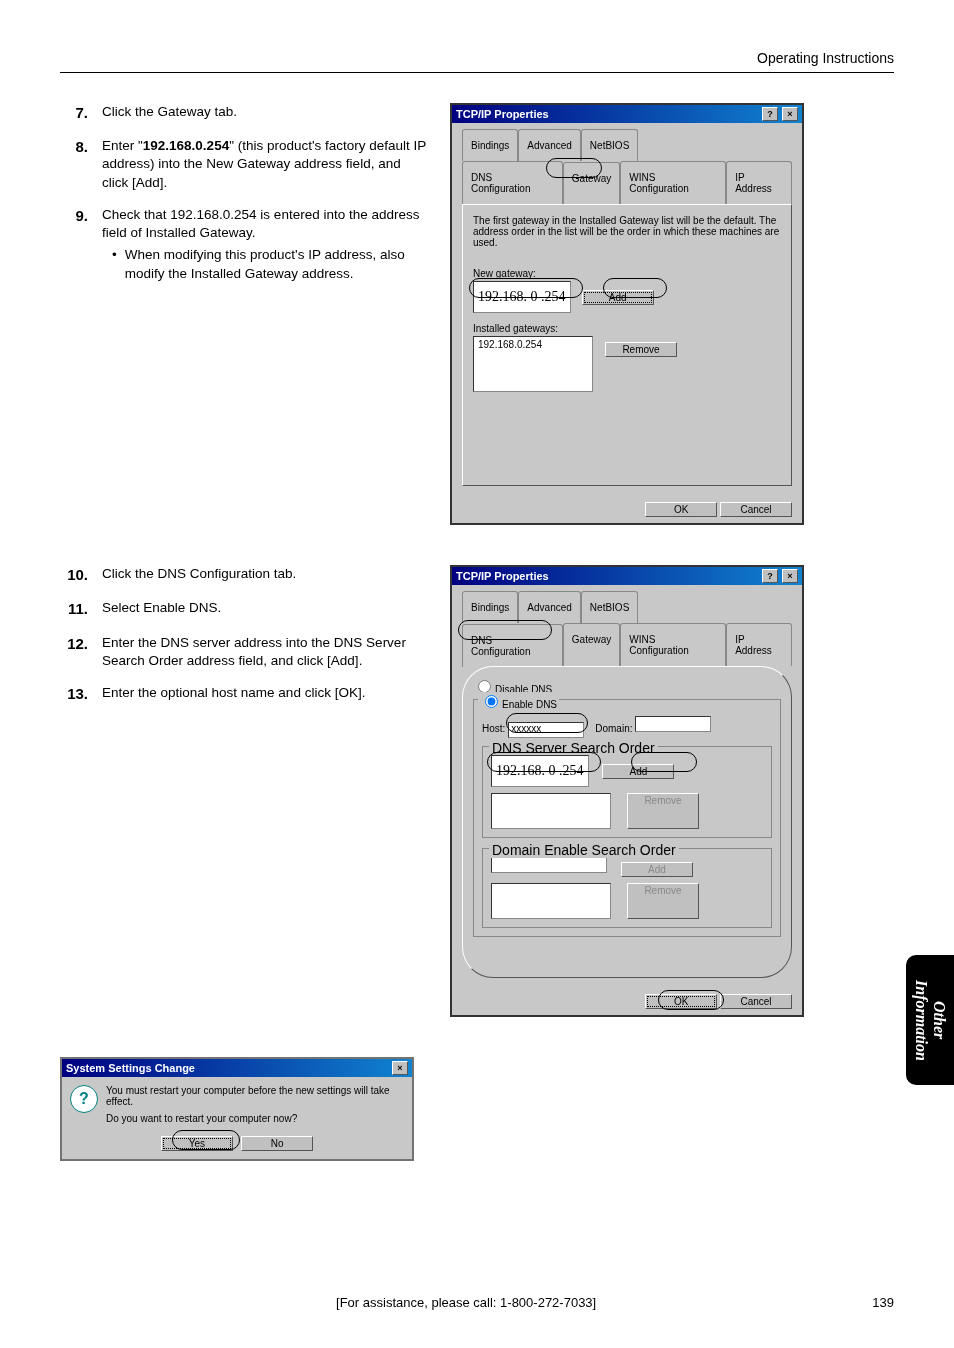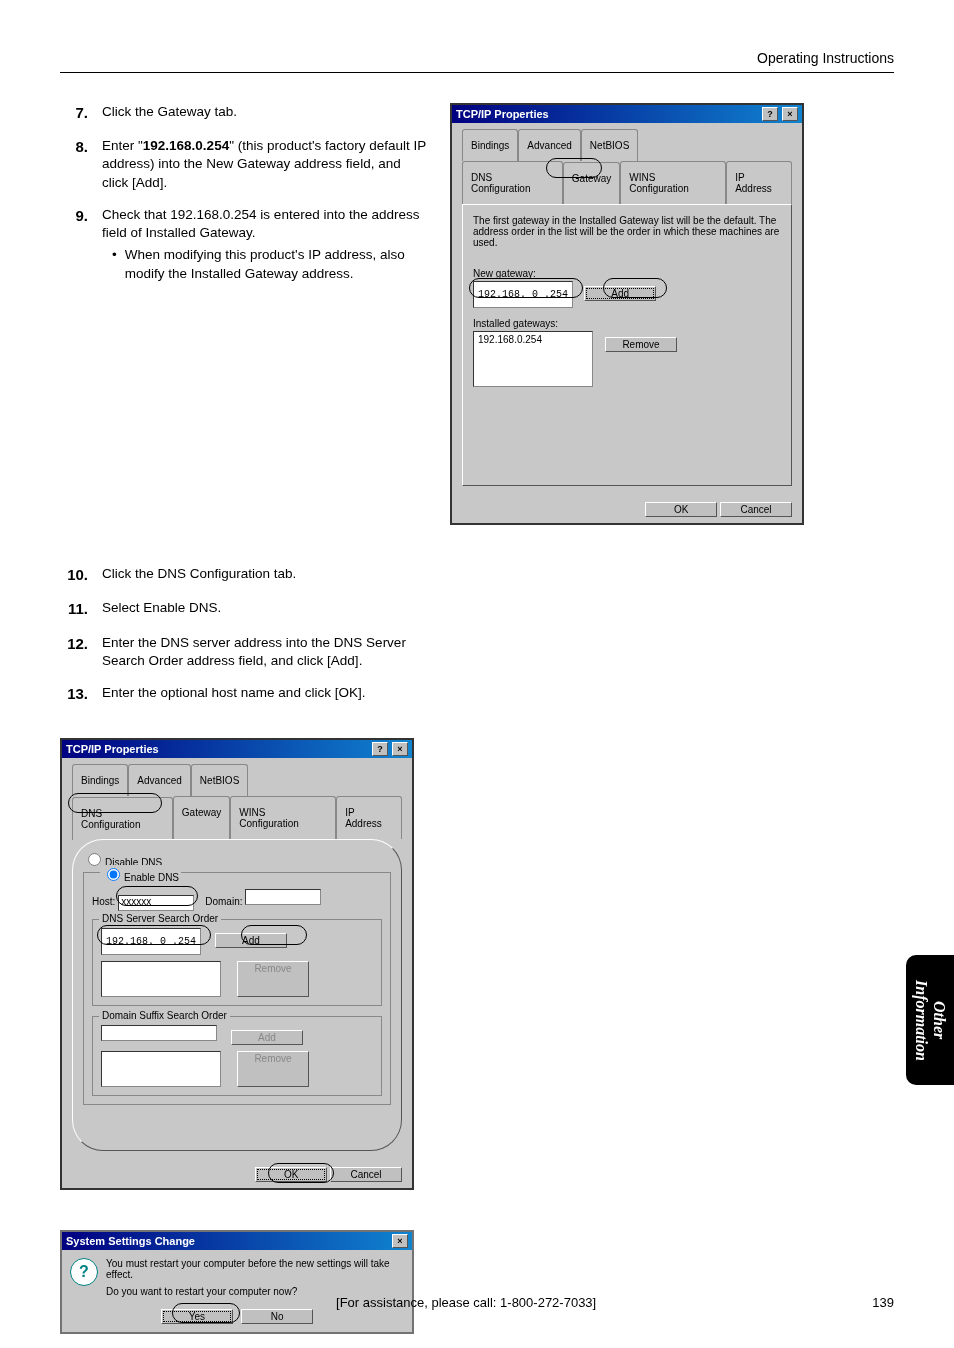--- a/index.html
+++ b/index.html
@@ -141,22 +141,22 @@
     text-align: center;
     display: inline-block;
     font-size: 10px;
   }
   .win-btn.dotted { outline: 1px dotted #000; outline-offset: -3px;}
   .ip-input {
     background: #fff;
     border: 1px inset #888;
     padding: 7px 4px;
     display: inline-block;
-    font-family: Liberation Mono, monospace;
-    font-size: 10px;
+    font-family: Liberation Serif, serif;
+    font-size: 14px;
   }
   .list-box {
     background: #fff;
     border: 1px inset #888;
     padding: 2px 4px;
     width: 110px;
     height: 50px;
     font-size: 10px;
   }
   .btn-row {
@@ -168,21 +168,21 @@
     padding: 8px;
     margin-top: 6px;
     position: relative;
   }
   .fieldset .legend {
     position: absolute;
     top: -7px;
     left: 6px;
     background: #c8c8c8;
     padding: 0 3px;
-    font-size: 10px;
+    font-size: 14px;
   }
   .radio { margin-right: 4px; }
   .sm-input {
     background:#fff;border:1px inset #888;padding:0 2px;width:70px;height:14px;display:inline-block;
   }
   .callout {
     position: absolute;
     border: 1.5px solid #000;
     border-radius: 14px;
     pointer-events: none;
@@ -310,21 +310,21 @@
           </div>
         </div>
         <div class="btn-row">
           <span class="win-btn">OK</span>
           <span class="win-btn">Cancel</span>
         </div>
       </div>
     </div>
   </div>
 
-  <div class="content" style="margin-top:10px;flex-direction:column;">
+  <div class="content" style="margin-top:10px;">
     <div class="left-col">
       <div class="step">
         <div class="step-num">10.</div>
         <div class="step-body">Click the DNS Configuration tab.</div>
       </div>
       <div class="step">
         <div class="step-num">11.</div>
         <div class="step-body">Select Enable DNS.</div>
       </div>
       <div class="step">
@@ -355,21 +355,21 @@
           <div class="tab-row2" style="position:relative;">
             <div class="tab active">DNS Configuration</div>
             <div class="tab">Gateway</div>
             <div class="tab">WINS Configuration</div>
             <div class="tab">IP Address</div>
             <div class="callout" style="left:-4px;top:-3px;width:92px;height:18px;"></div>
           </div>
           <div class="tab-panel" style="min-height:290px;position:relative;border-radius:31px;">
             <div><input type="radio" class="radio" style=""><span>Disable DNS</span></div>
             <div class="fieldset" style="margin-top:4px;">
-              <div style="position:absolute;top:-8px;left:16px;background:#c8c8c8;padding:0 2px;">
+              <div style="position:absolute;top:-8px;left:4px;background:#c8c8c8;padding:0 2px;">
                 <input type="radio" checked="" class="radio" style=""><span>Enable DNS</span>
               </div>
               <div style="margin:8px 0;position:relative;">
                 <span>Host:</span>
                 <span class="sm-input">xxxxxx</span>
                 &nbsp;&nbsp;
                 <span>Domain:</span>
                 <span class="sm-input"></span>
                 <div class="callout" style="left:24px;top:-3px;width:80px;height:18px;"></div>
               </div>
@@ -381,21 +381,21 @@
                   <span class="win-btn">Add</span>
                   <div class="callout" style="left:-4px;top:-3px;width:112px;height:18px;"></div>
                   <div class="callout" style="left:140px;top:-3px;width:64px;height:18px;"></div>
                 </div>
                 <div style="margin-top:6px;display:flex;gap:16px;">
                   <div class="list-box" style="height:30px;"></div>
                   <span class="win-btn disabled">Remove</span>
                 </div>
               </div>
               <div class="fieldset" style="margin-top:10px;">
-                <div class="legend">Domain Suffix Search Order</div>
+                <div class="legend">Domain Enable Search Order</div>
                 <div>
                   <span class="sm-input" style="width:110px;"></span>
                   &nbsp;&nbsp;&nbsp;
                   <span class="win-btn disabled">Add</span>
                 </div>
                 <div style="margin-top:6px;display:flex;gap:16px;">
                   <div class="list-box" style="height:30px;"></div>
                   <span class="win-btn disabled">Remove</span>
                 </div>
               </div>

